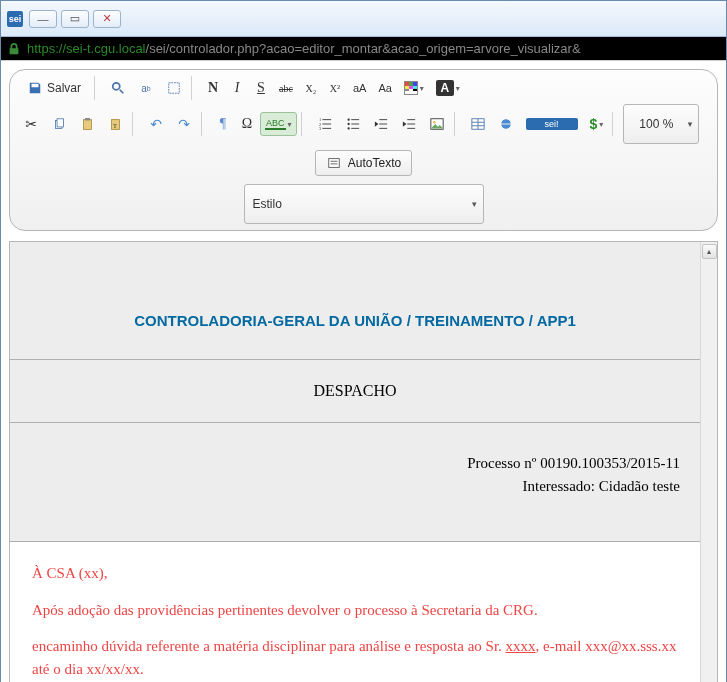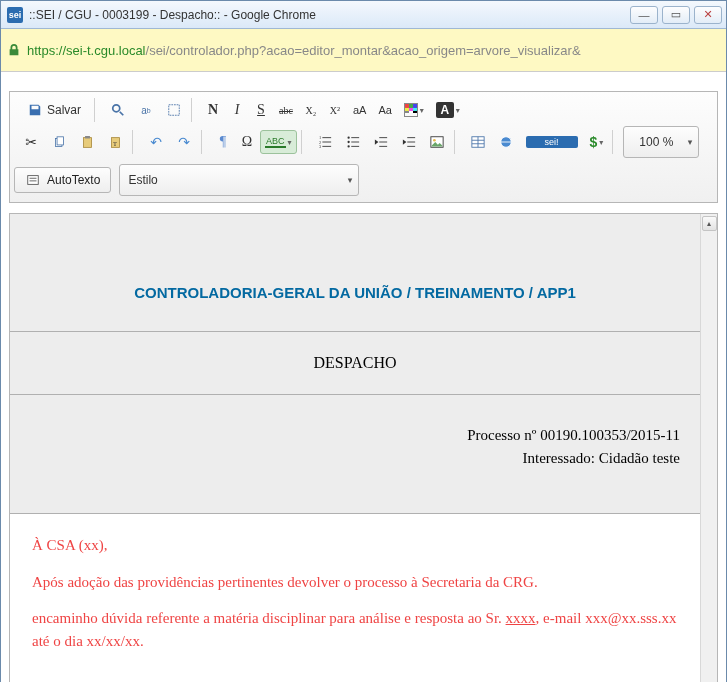--- a/index.html
+++ b/index.html
@@ -9,21 +9,21 @@
     font-size: 12px;
     overflow: hidden;
   }
   .window {
     width: 727px;
     background: #fff;
     border: 1px solid #6b8aab;
     box-shadow: 0 2px 8px rgba(0,0,0,0.15);
   }
   .titlebar {
-    height: 28px;
+    height: 36px;
     background: linear-gradient(#f4f8fd, #dbe9f8);
     border-bottom: 1px solid #9fb8d4;
     display: flex;
     align-items: center;
     padding: 0 4px 0 6px;
     font-size: 12px;
     color: #333;
   }
   .titlebar .favicon {
     width: 16px; height: 16px;
@@ -43,22 +43,22 @@
     width: 28px; height: 18px;
     border: 1px solid #9bb3cc;
     border-radius: 3px;
     background: linear-gradient(#fdfdfe, #e3edf7);
     display: flex; align-items: center; justify-content: center;
     font-size: 11px; color: #555;
     cursor: pointer;
   }
   .win-btn.close { color: #b94040; }
   .addrbar {
-    height: 43px;
-    background: #fef9c3;
+    height: 24px;
+    background: #000000;
     border-bottom: 1px solid #ccc;
     display: flex;
     align-items: center;
     padding: 8px 6px;
     font-size: 13px;
   }
   .lock {
     width: 14px; height: 14px;
     margin-right: 6px;
     color: #3a8a3a;
@@ -67,23 +67,22 @@
   .url .https { color: #2a8a2a; }
   .url .rest { color: #888; }
 
   .editor-wrap {
     padding: 8px 8px 10px 8px;
     background: #fff;
   }
   .toolbar {
     border: 1px solid #b6b6b6;
     background: linear-gradient(#fdfdfd, #f0f0f0);
-    border-radius: 0;
+    border-radius: 16px;
     padding: 4px;
-    margin-top: 11px;
   }
   .tb-row {
     display: flex;
     align-items: center;
     flex-wrap: nowrap;
     gap: 6px;
     padding: 2px 0;
   }
   .tb-group {
     display: flex;
@@ -145,21 +144,21 @@
     border-bottom: 2px solid #2a7a2a;
     padding: 0 1px;
   }
   .dollar { color: #2a8a2a; font-weight: bold; font-family: sans-serif; }
   .sei-badge {
     background: #2b6cb0; color: #fff; font-size: 9px; font-weight: normal;
     padding: 1px 19px; border-radius: 2px; font-family: sans-serif; text-align: right;
   }
 
   .tb-select, .tb-zoom {
-    height: 32px;
+    height: 40px;
     border: 1px solid #b6b6b6;
     border-radius: 3px;
     background: linear-gradient(#fdfdfd, #eeeeee);
     padding: 0 22px 0 8px;
     font-size: 12px;
     color: #333;
     display: flex;
     align-items: center;
     position: relative;
     cursor: pointer;
@@ -242,21 +241,20 @@
   .doc-body p { margin: 0 0 14px 0; }
   .u { text-decoration: underline; }
 </style>
 </head>
 <body>
 
 <div class="window">
 
   <div class="titlebar">
     <span class="favicon">sei</span>
-    <span class="title">::SEI / CGU - 0003199 - Despacho:: - Google Chrome</span>
     <div class="win-controls">
       <div class="win-btn">—</div>
       <div class="win-btn">▭</div>
       <div class="win-btn close">✕</div>
     </div>
   </div>
 
   <div class="addrbar">
     <span class="lock">
       <svg viewBox="0 0 16 16" width="14" height="14">
@@ -451,21 +449,21 @@
               <span class="dd">▾</span>
             </div>
         </div>
         <div class="tb-group">
           <div class="tb-zoom">
               <span>100 %</span>
             </div>
         </div>
       </div>
 
-      <div class="tb-row" style="gap:8px;padding-top:4px;">
+      <div class="tb-row" style="gap:8px;padding-top:4px;flex-direction:column;">
         <div class="autotexto-btn">
           <span class="tb-icon">
               <svg viewBox="0 0 16 16" width="14" height="14">
                 <rect x="2" y="3" width="12" height="10" fill="#fff" stroke="#555"></rect>
                 <line x1="4" y1="6" x2="12" y2="6" stroke="#555"></line>
                 <line x1="4" y1="9" x2="12" y2="9" stroke="#555"></line>
               </svg>
             </span>
           <span>AutoTexto</span>
         </div>

